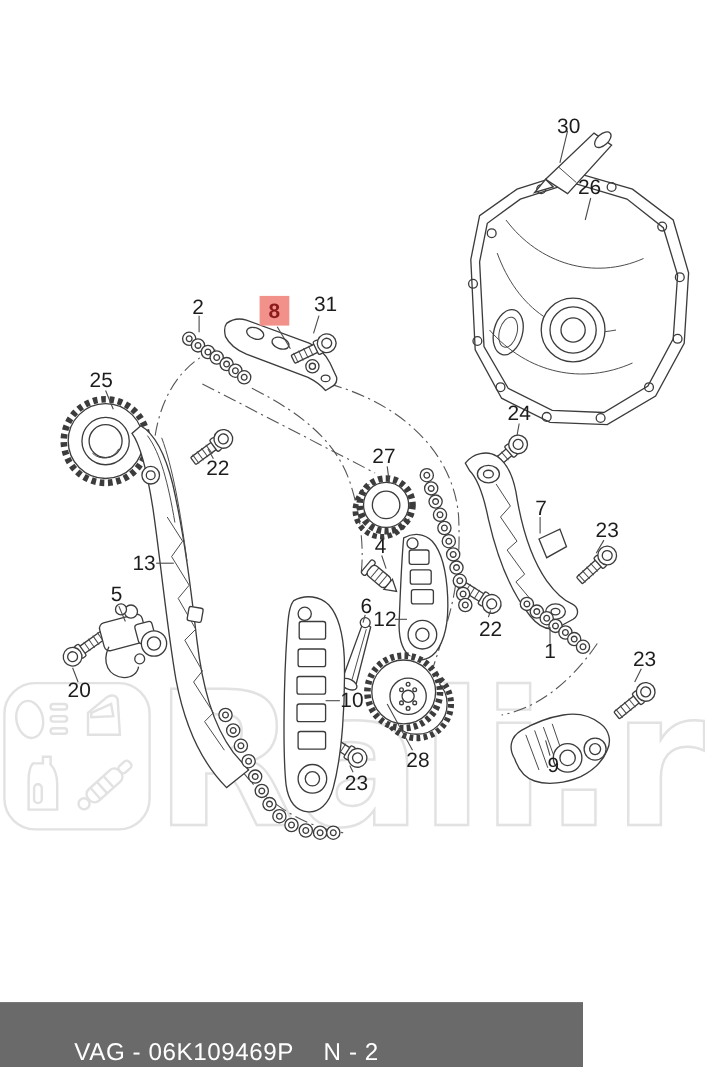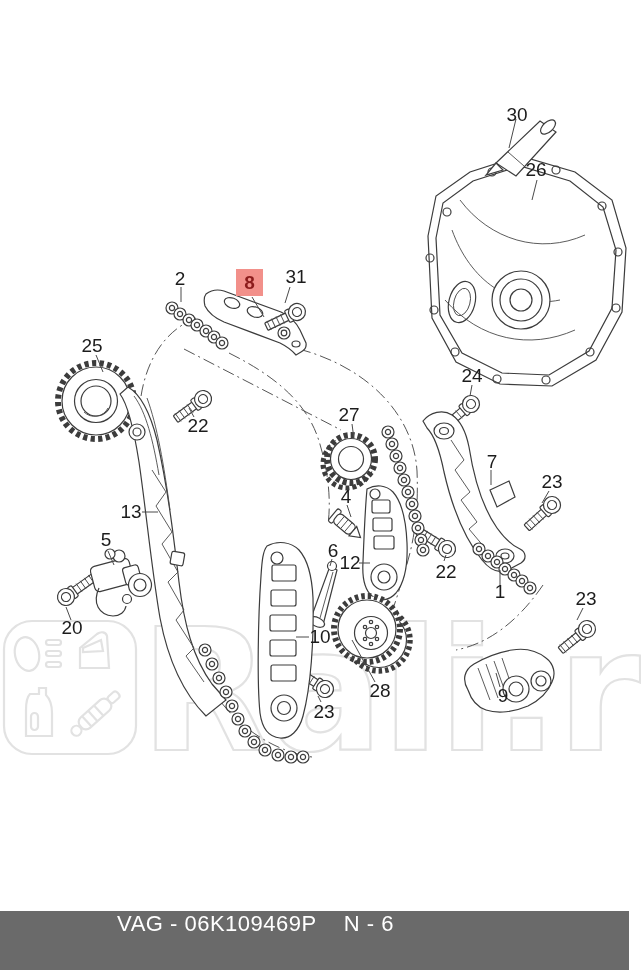--- a/index.html
+++ b/index.html
@@ -3,22 +3,22 @@
 <meta charset="utf-8">
 <style>
   html,body{margin:0;padding:0;background:#fff;}
   .stage{position:relative;width:641px;height:970px;background:#fff;overflow:hidden;
          font-family:"Liberation Sans",sans-serif;}
   svg{display:block;}
   .callout{font-family:"Liberation Sans",sans-serif;font-size:19px;fill:#1c1c1c;}
   .callout-hl{font-family:"Liberation Sans",sans-serif;font-size:19px;fill:#8c1c1c;font-weight:bold;}
   .wm-text{font-family:"DejaVu Sans",sans-serif;font-weight:bold;font-size:170px;
            fill:none;stroke:#e2e2e2;stroke-width:2.2px;letter-spacing:-2px;}
-  .footer{position:absolute;left:0;top:911px;width:629px;height:59px;background:#6a6a6a;
-          display:flex;align-items:flex-start;justify-content:center;gap:27px;
+  .footer{position:absolute;left:0;top:911px;width:530px;height:59px;background:#6a6a6a;
+          display:flex;align-items:flex-end;justify-content:center;gap:27px;
           padding-right:118px;box-sizing:border-box;}
   .footer span{color:#ffffff;font-size:22px;letter-spacing:0.5px;white-space:pre;}
   .ln{stroke:#3c3c3c;stroke-width:1.2;fill:none;}
   .fw{stroke:#3c3c3c;stroke-width:1.2;fill:#ffffff;}
   .thin{stroke:#4a4a4a;stroke-width:0.9;fill:none;}
   .leader{stroke:#4a4a4a;stroke-width:1;fill:none;}
   .dash{stroke:#555;stroke-width:1;fill:none;stroke-dasharray:12 4 2 4;}
   .wm{stroke:#e2e2e2;stroke-width:2.2;fill:none;}
 </style>
 </head>
@@ -335,15 +335,15 @@
     <text class="callout" text-anchor="middle" x="586" y="605">23</text>
     <text class="callout" text-anchor="middle" x="503" y="702">9</text>
     <text class="callout" text-anchor="middle" x="320" y="643">10</text>
     <text class="callout" text-anchor="middle" x="380" y="697">28</text>
     <text class="callout" text-anchor="middle" x="324" y="718">23</text>
   </g>
 </svg>
 
 <div class="footer">
   <span>VAG - 06K109469P</span>
-  <span>N - 6</span>
+  <span>N - 2</span>
 </div>
 </div>
 
 </body></html>

